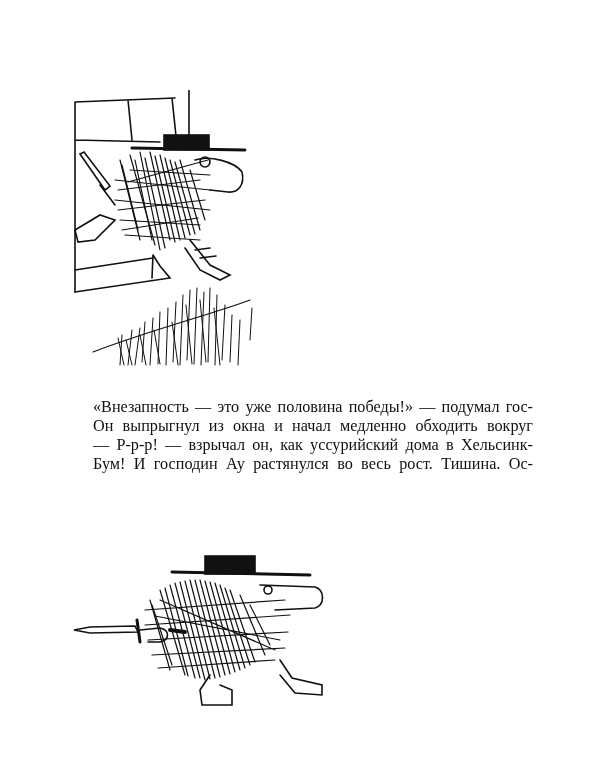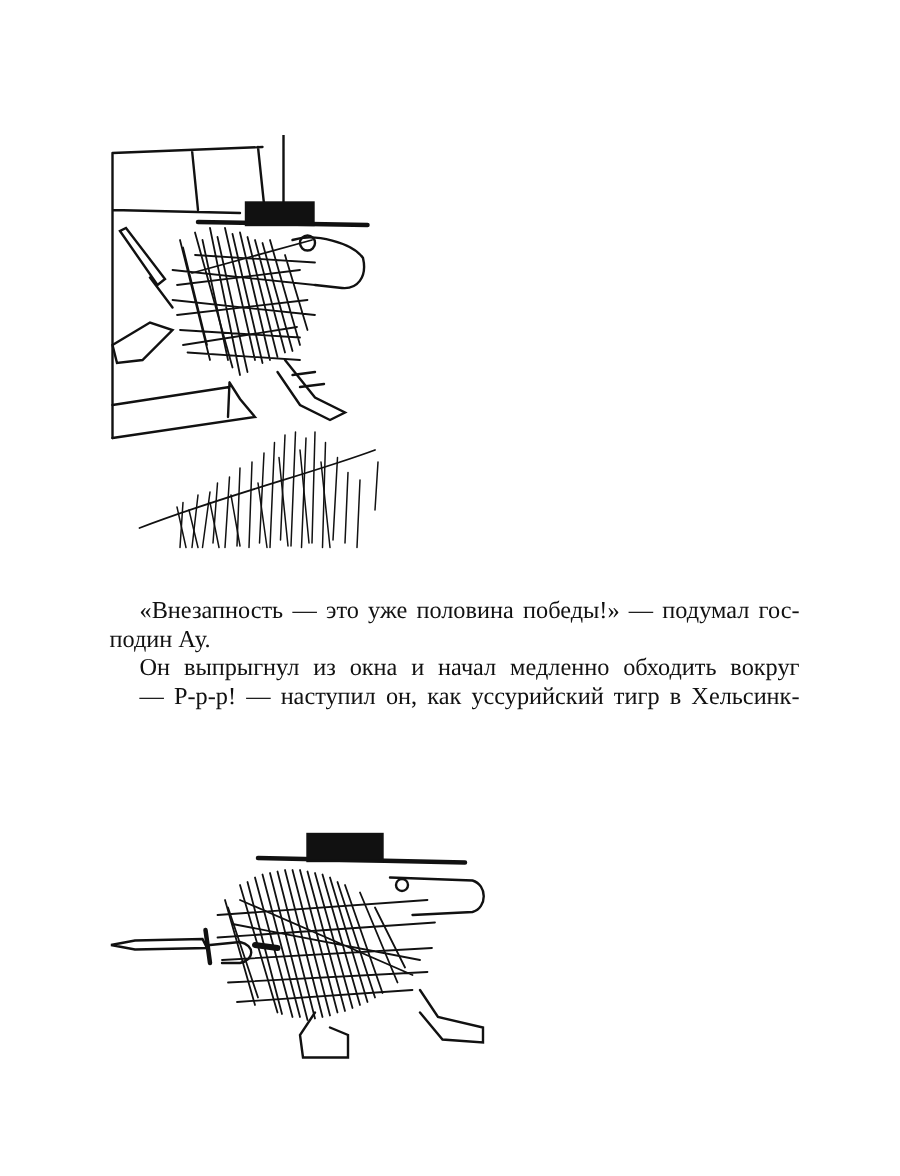--- a/index.html
+++ b/index.html
@@ -49,23 +49,23 @@
       <path d="M33 262 C90 240 150 225 190 210" stroke-width="1.2"></path>
       <g stroke-width="1">
         <path d="M60 275 L62 245 M68 275 L72 240 M75 275 L80 238 M82 272 L85 232 M90 275 L93 228 M98 274 L100 222 M106 275 L108 218 M113 272 L116 212 M120 275 L123 205 M127 270 L130 200 M134 274 L137 198 M141 275 L144 202 M148 272 L150 198 M155 275 L157 205 M162 270 L165 215 M170 272 L172 225 M178 275 L180 230 M190 250 L192 218"></path>
         <path d="M64 275 L58 248 M72 275 L66 250 M86 275 L80 245 M100 274 L94 240 M118 275 L112 232 M132 274 L126 215 M146 272 L140 210 M160 275 L154 218"></path>
       </g>
     </svg>
   </div>
 
   <div class="text-block">
     <span class="line indent">«Внезапность — это уже половина победы!» — подумал гос-</span>
-    <span class="line last">подин Ау.</span>
     <span class="line indent">Он выпрыгнул из окна и начал медленно обходить вокруг</span>
-    <span class="line indent">— Р-р-р! — наступил он, как уссурийский тигр в Хельсинк-</span>
+    <span class="line indent">— Р-р-р! — взрычал он, как уссурийский дома в Хельсинк-</span>
+    <span class="line indent">Бум! И господин Ау растянулся во весь рост. Тишина. Ос-</span>
   </div>
 
   <div class="illus" style="left:60px; top:550px;">
     <svg width="300" height="170" viewBox="0 0 300 170" fill="none" stroke="#111" stroke-width="1.6" stroke-linecap="round">
 
       <path d="M112 22 L250 25" stroke-width="3"></path>
       <rect x="145" y="6" width="50" height="18" fill="#111"></rect>
 
       <path d="M200 35 L255 37 C265 40 265 55 255 58 L215 60"></path>
       <circle cx="208" cy="40" r="4"></circle>

